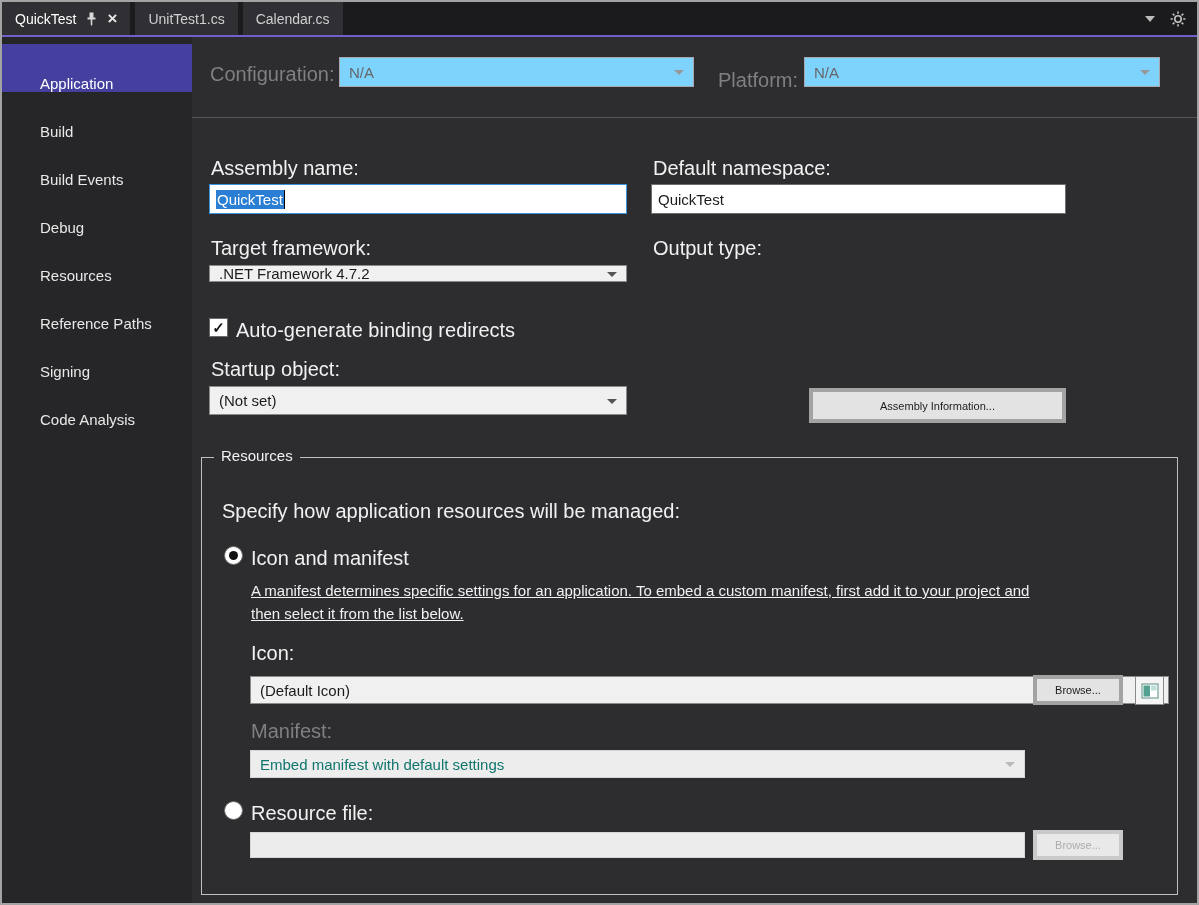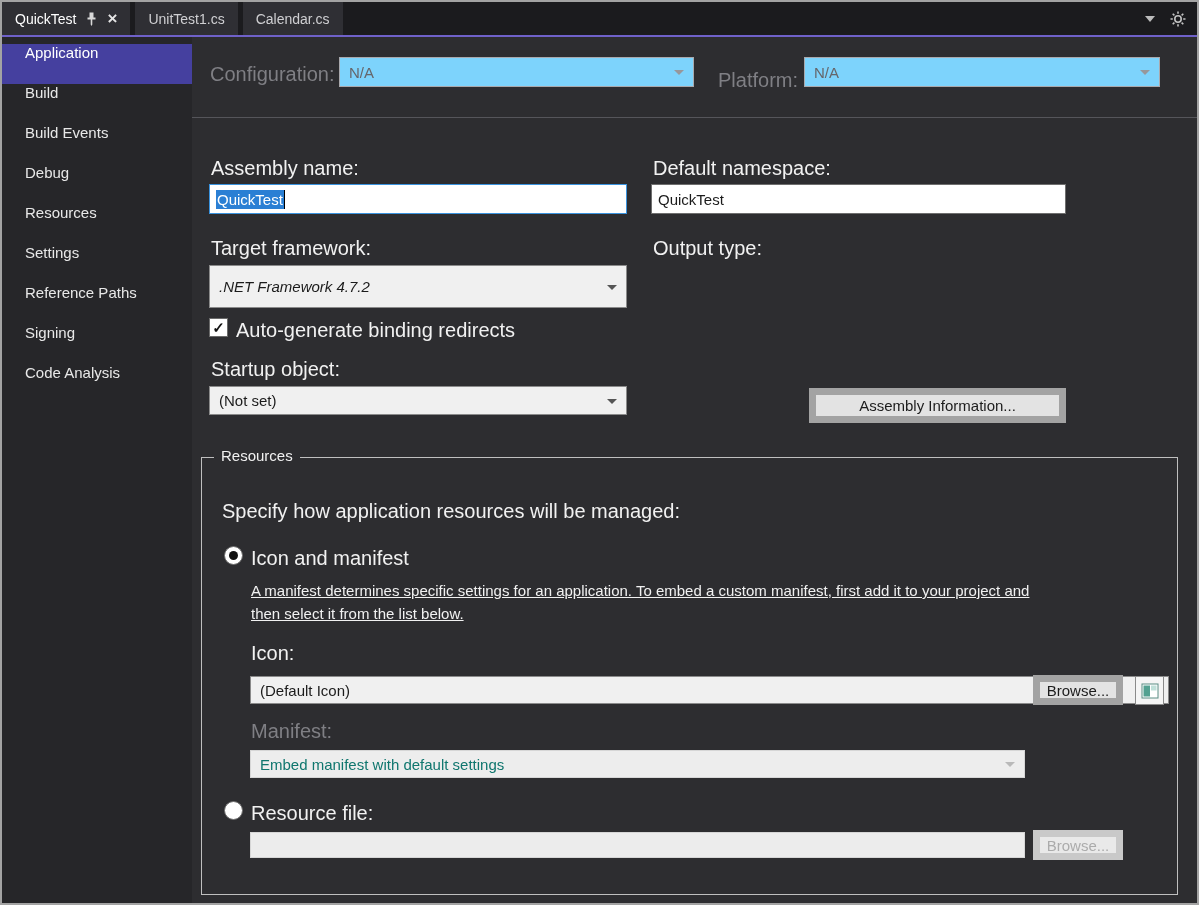--- a/index.html
+++ b/index.html
@@ -13,38 +13,38 @@
   .tab{display:flex;align-items:center;padding:0 13px;background:#2f2f34;color:#cfcfd2;font-size:14px;margin-right:5px;cursor:default;white-space:nowrap;}
   .tab.active{color:#ffffff;}
   .tab-icons{display:flex;align-items:center;margin-left:9px;gap:9px;}
   .close-x{color:#e6e6e6;font-size:17px;line-height:1;font-weight:bold;}
   .tabbar-actions{margin-left:auto;display:flex;align-items:center;gap:15px;padding-right:11px;}
   .chev-down{width:0;height:0;border-left:5px solid transparent;border-right:5px solid transparent;border-top:6px solid #bcbcbc;}
   .accent-line{position:absolute;top:33px;left:0;right:0;height:2px;background:var(--accent,#6f61c9);}
   
   .page-body{position:absolute;top:35px;left:0;right:0;bottom:0;}
   .sidebar{position:absolute;top:0;left:0;width:190px;bottom:0;background:#262629;padding-top:7px;box-sizing:border-box;}
-  .side-item{height:40px;display:flex;align-items:flex-start;padding-left:23px;color:#e8e8e8;font-size:15px;cursor:default;}
+  .side-item{height:48px;display:flex;align-items:flex-end;padding-left:38px;color:#e8e8e8;font-size:15px;cursor:default;}
   .side-item.selected{background:var(--sidebar-selection,#45409f);color:#fff;}
   .main{position:absolute;left:190px;top:0;right:0;bottom:0;background:#2d2d30;}
   
   .label{position:absolute;color:#f1f1f1;font-size:20px;white-space:nowrap;}
   .label.dim{color:#7f7f84;}
   .combo{position:absolute;box-sizing:border-box;background:#f0f0f0;border:1px solid #8a8a8a;color:#1b1b1b;font-size:15px;display:flex;align-items:center;padding:0 26px 0 9px;overflow:hidden;white-space:nowrap;}
   .combo .chevron{position:absolute;right:9px;top:50%;margin-top:-2px;width:0;height:0;border-left:5px solid transparent;border-right:5px solid transparent;border-top:5px solid #555;}
   .combo.dis1{background:#7dd3fc;color:#66666a;border-color:#a9a9ad;text-align:right;}
   .combo.dis1 .chevron{border-top-color:#97979b;}
   .combo.dis2{background:#ededed;color:#0f766e;border-color:#d6d6d6;}
   .combo.dis2 .chevron{border-top-color:#b9b9b9;}
   .textbox{position:absolute;box-sizing:border-box;background:#fff;border:1px solid #6e6e6e;color:#1b1b1b;font-size:15px;display:flex;align-items:center;padding:0 6px;overflow:hidden;white-space:nowrap;}
   .textbox.focused{border-color:#3a93de;}
   .sel{background:var(--selection,#2a7fd4);color:#fff;padding:1px 1px;}
   .caret{display:inline-block;width:1px;height:19px;background:#000;}
   .textbox.dis{background:#ececec;border-color:#d6d6d6;}
-  .btn{position:absolute;box-sizing:border-box;background:#e3e3e3;border:7px solid #a3a3a3;color:#1c1c1c;font-size:15px;display:flex;align-items:center;justify-content:center;white-space:nowrap;cursor:default;}
+  .btn{position:absolute;box-sizing:border-box;background:#e3e3e3;border:4px solid #a3a3a3;color:#1c1c1c;font-size:11px;display:flex;align-items:center;justify-content:center;white-space:nowrap;cursor:default;}
   .btn.dis{background:#e9e9e9;border-color:#c9c9c9;color:#ababab;}
   .checkbox{position:absolute;width:19px;height:19px;background:#fff;border:1px solid #6b6b6b;box-sizing:border-box;display:flex;align-items:center;justify-content:center;color:#111;font-size:15px;font-weight:bold;line-height:1;}
   .radio{position:absolute;width:19px;height:19px;border-radius:50%;background:#fff;border:1px solid #6b6b6b;box-sizing:border-box;}
   .radio.on::after{content:"";position:absolute;left:4px;top:4px;width:9px;height:9px;border-radius:50%;background:#111;}
   .groupbox{position:absolute;border:1px solid #bfbfbf;box-sizing:border-box;}
   .legend{position:absolute;top:-11px;left:12px;background:#2d2d30;padding:0 7px;color:#f1f1f1;font-size:15px;}
   .helptext{position:absolute;color:#f1f1f1;font-size:15px;line-height:23px;}
   .sep{position:absolute;left:0;right:0;top:80px;height:1px;background:#55555a;}
   .iconprev{position:absolute;box-sizing:border-box;border:1px solid #8a8a8a;background:#f5f5f5;display:flex;align-items:center;justify-content:center;}
 </style>
@@ -97,23 +97,20 @@
       <div class="side-item">
           <span>Build Events</span>
         </div>
       <div class="side-item">
           <span>Debug</span>
         </div>
       <div class="side-item">
           <span>Resources</span>
         </div>
       <div class="side-item">
-          <span>Settings</span>
-        </div>
-      <div class="side-item">
           <span>Reference Paths</span>
         </div>
       <div class="side-item">
           <span>Signing</span>
         </div>
       <div class="side-item">
           <span>Code Analysis</span>
         </div>
     </div>
 
@@ -135,21 +132,21 @@
       <div class="textbox focused" style="left:17px;top:147px;width:418px;height:30px;">
         <span class="sel">QuickTest</span>
           <span class="caret"></span>
       </div>
       <div class="label" style="left:461px;top:120px;">Default namespace:</div>
       <div class="textbox" style="left:459px;top:147px;width:415px;height:30px;">
         <span>QuickTest</span>
       </div>
 
       <div class="label" style="left:19px;top:200px;">Target framework:</div>
-      <div class="combo" style="left:17px;top:228px;width:418px;height:43px;font-style:italic;">
+      <div class="combo" style="left:17px;top:228px;width:418px;height:17px;">
         <span>.NET Framework 4.7.2</span>
         <span class="chevron"></span>
       </div>
       <div class="label" style="left:461px;top:200px;">Output type:</div>
 
       <div class="checkbox" style="left:17px;top:281px;">
         <span>✓</span>
       </div>
       <div class="label" style="left:44px;top:282px;">Auto-generate binding redirects</div>
 

